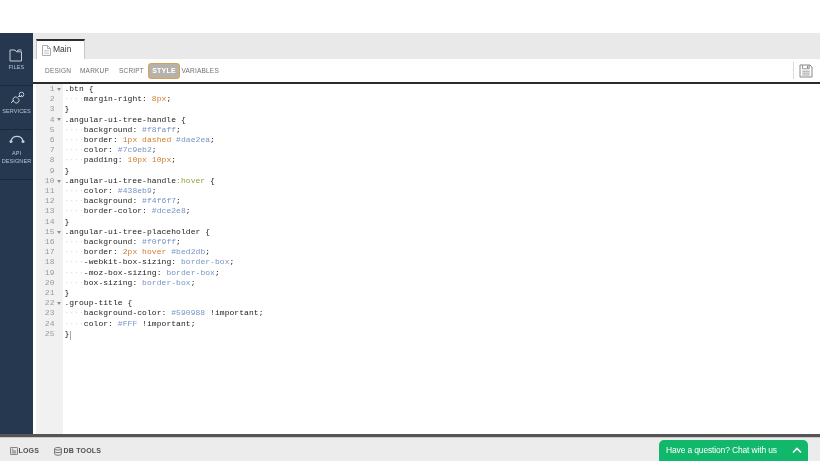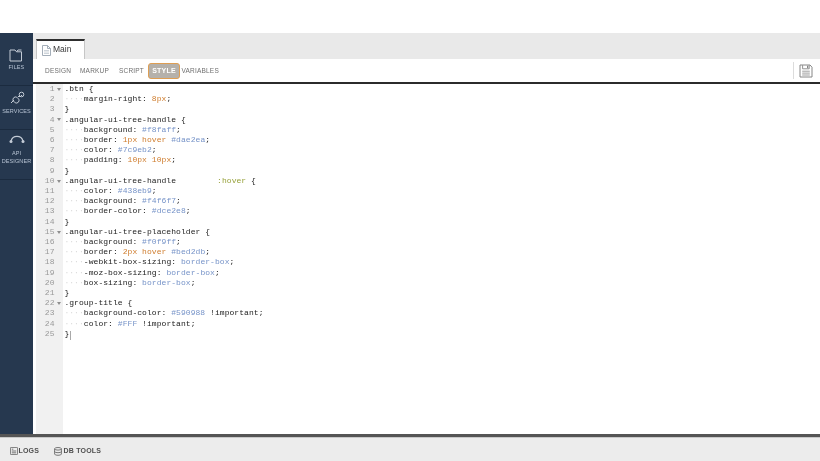--- a/index.html
+++ b/index.html
@@ -43,21 +43,21 @@
             border-radius:3px;color:#fff;font-size:7px;font-weight:bold;text-align:center;
             line-height:14px;letter-spacing:0.2px;}
   #tbsep{left:760px;top:3px;width:1px;height:17px;background:#dcdcdc;}
   
   #editor{left:33px;top:84px;width:787px;height:350px;background:#fff;}
   #gutter{left:3px;top:0;width:27px;height:350px;background:#f1f1f1;}
   pre{margin:0;font-family:"Liberation Mono",monospace;font-size:8px;line-height:10.2px;
       letter-spacing:0.055px;}
   #lnums{left:0;top:0px;width:21.5px;text-align:right;color:#9a9a9a;}
   #code{left:31.4px;top:0px;color:#1c1c1c;}
-  .o{color:#cf7d2e;} .b{color:#7693c8;} .g{color:#97a13a;padding-left:41px;} .w{color:#d9d9d9;}
+  .o{color:#cf7d2e;} .b{color:#7693c8;} .g{color:#97a13a;} .w{color:#d9d9d9;}
   .fold{left:24px;width:0;height:0;border-left:2.8px solid transparent;border-right:2.8px solid transparent;
         border-top:3.6px solid #8f8f8f;}
   
   #split{left:0px;top:434px;width:820px;height:3px;background:#555;}
   #botbar{left:0;top:437px;width:820px;height:24px;background:#ececec;border-top:1px solid #c9c9c9;box-sizing:border-box;}
   .botlbl{font-size:7px;font-weight:bold;color:#4f4f4f;top:9px;letter-spacing:0.2px;}
   #chat{left:659px;top:440px;width:149px;height:21px;background:#11b76a;border-radius:5px 5px 0 0;
         color:#fff;font-size:9px;}
   #chat .txt{left:7px;top:4.5px;font-size:8.5px;letter-spacing:-0.15px;}
   svg{display:block;}
@@ -250,21 +250,21 @@
     <div class="fold abs" style="top:3.8px"></div>
     <div class="fold abs" style="top:34.4px"></div>
     <div class="fold abs" style="top:95.6px"></div>
     <div class="fold abs" style="top:146.6px"></div>
     <div class="fold abs" style="top:218px"></div>
     <pre id="code" class="abs">.btn {
 <span class="w">····</span>margin-right: <span class="o">8px</span>;
 }
 .angular-ui-tree-handle {
 <span class="w">····</span>background: <span class="b">#f8faff</span>;
-<span class="w">····</span>border: <span class="o">1px hover</span> <span class="b">#dae2ea</span>;
+<span class="w">····</span>border: <span class="o">1px dashed</span> <span class="b">#dae2ea</span>;
 <span class="w">····</span>color: <span class="b">#7c9eb2</span>;
 <span class="w">····</span>padding: <span class="o">10px</span> <span class="o">10px</span>;
 }
 .angular-ui-tree-handle<span class="g">:hover</span> {
 <span class="w">····</span>color: <span class="b">#438eb9</span>;
 <span class="w">····</span>background: <span class="b">#f4f6f7</span>;
 <span class="w">····</span>border-color: <span class="b">#dce2e8</span>;
 }
 .angular-ui-tree-placeholder {
 <span class="w">····</span>background: <span class="b">#f0f9ff</span>;
@@ -286,13 +286,19 @@
       <rect x="0.4" y="0.4" width="7.2" height="7.2" rx="0.8" stroke="#5a5a5a" fill="none" stroke-width="0.8"></rect>
       <path d="M1.8 2.2 h1.5 M1.8 4 h4.4 M1.8 5.8 h4.4" stroke="#5a5a5a" stroke-width="0.8"></path>
     </svg>
     <div class="botlbl abs" style="left:18.5px">LOGS</div>
     <svg class="abs" style="left:53.5px;top:8.5px" width="8" height="9" viewBox="0 0 8 9">
       <ellipse cx="4" cy="1.8" rx="3.4" ry="1.3" stroke="#5a5a5a" fill="none" stroke-width="0.8"></ellipse>
       <path d="M0.6 1.8 V7 A3.4 1.3 0 0 0 7.4 7 V1.8 M0.6 4.4 A3.4 1.3 0 0 0 7.4 4.4" stroke="#5a5a5a" fill="none" stroke-width="0.8"></path>
     </svg>
     <div class="botlbl abs" style="left:63.5px">DB TOOLS</div>
   </div>
+  <div id="chat" class="abs">
+    <div class="txt abs">Have a question? Chat with us</div>
+    <svg class="abs" style="left:133px;top:7px" width="10" height="7" viewBox="0 0 10 7">
+      <path d="M1 5.5 L5 1.5 L9 5.5" stroke="#fff" stroke-width="1.6" fill="none"></path>
+    </svg>
+  </div>
 </div>
 
 </body></html>

